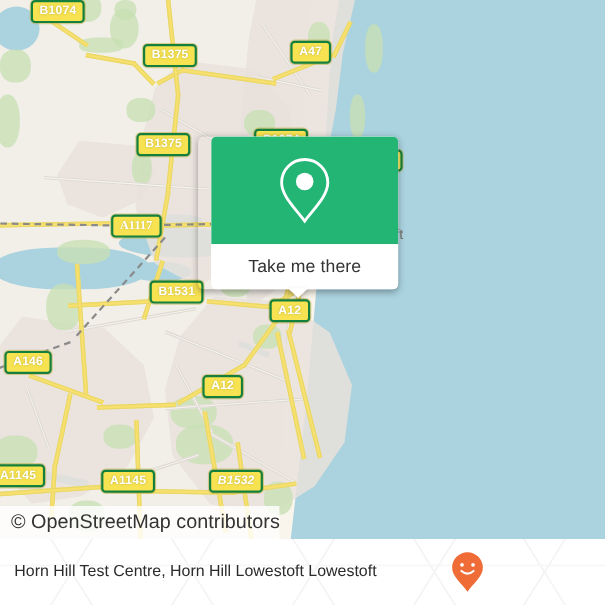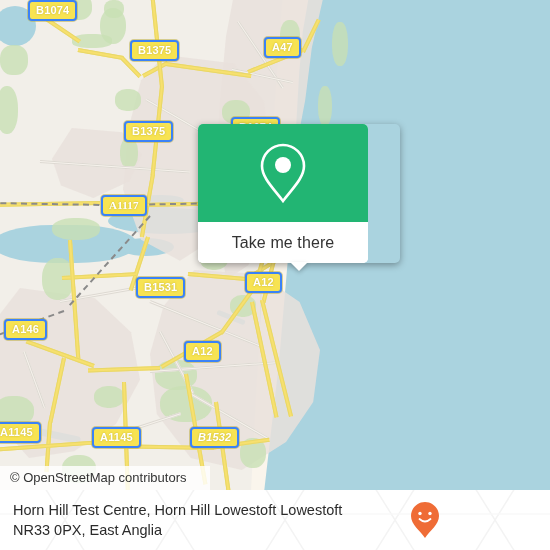--- a/index.html
+++ b/index.html
@@ -60,21 +60,21 @@
     position: absolute;
     height: 0;
     border-top: 2px dashed #8a8a8a;
     transform-origin: 0 50%;
   }
 
   
   .shield {
     position: absolute;
     background: #f7e352;
-    border: 2px solid #3b82f6;
+    border: 2px solid #15803d;
     border-radius: 4px;
     color: #ffffff;
     font-size: 11px;
     font-weight: bold;
     line-height: 14px;
     padding: 1px 6px 2px 6px;
     text-shadow: 0 0 2px rgba(120,110,30,.45);
     white-space: nowrap;
     box-shadow: 0 0 0 1px rgba(190,175,70,.55);
     letter-spacing: .2px;
@@ -82,26 +82,27 @@
   .placelabel {
     position: absolute;
     color: #77706a;
     font-size: 13px;
     white-space: nowrap;
   }
 
   
   #popup {
     position: absolute;
-    left: 198px; top: 124px;
-    width: 202px; height: 139px;
+    left: 180px; top: 124px;
+    width: 181px; height: 139px;
     border-radius: 5px;
     box-shadow: 0 2px 7px rgba(0,0,0,.35);
     overflow: visible;
     z-index: 30;
+    padding-left: 12px;
   }
   #popup-body {
     width: 170px; height: 139px;
     border-radius: 5px;
     overflow: hidden;
     background: #ffffff;
     display: flex;
     flex-direction: column;
   }
   #popup-green {
@@ -132,22 +133,22 @@
     border-right: 9px solid transparent;
     border-top: 9px solid #ffffff;
     filter: drop-shadow(0 2px 2px rgba(0,0,0,.22));
   }
 
   
   #attrib {
     position: absolute;
     left: 0; bottom: 0;
     background: rgba(255,255,255,.82);
-    padding: 4px 23px 5px 10px;
-    font-size: 13px;
+    padding: 4px 0 5px 10px;
+    font-size: 18px;
     color: #333333;
     z-index: 25;
     white-space: nowrap;
     text-align: center;
   }
 
   
   #footer {
     position: absolute;
     left: 0; top: 490px;
@@ -316,21 +317,21 @@
     <div class="rail" style="left:64px;top:310px;width:80px;transform:rotate(160deg);"></div>
 
     <div class="placelabel" style="left:352px;top:205px;">oft</div>
 
     <div class="shield" style="left:28px;top:0px;">B1074</div>
     <div class="shield" style="left:130px;top:40px;">B1375</div>
     <div class="shield" style="left:264px;top:37px;">A47</div>
     <div class="shield" style="left:124px;top:121px;">B1375</div>
     <div class="shield" style="left:231px;top:117px;">B1074</div>
     <div class="shield" style="left:101px;top:195px;font-family:Liberation Serif, serif;">A1117</div>
-    <div class="shield" style="left:136px;top:277px;">B1531</div>
+    <div class="shield" style="left:136px;top:255px;">B1531</div>
     <div class="shield" style="left:245px;top:272px;">A12</div>
     <div class="shield" style="left:4px;top:319px;">A146</div>
     <div class="shield" style="left:184px;top:341px;">A12</div>
     <div class="shield" style="left:-8px;top:422px;">A1145</div>
     <div class="shield" style="left:92px;top:427px;">A1145</div>
     <div class="shield" style="left:190px;top:427px;font-style:italic;">B1532</div>
 
     <div class="shield" style="left:352px;top:136px;width:14px;height:20px;padding:0;overflow:hidden;"></div>
 
     <div id="popup">
@@ -363,21 +364,20 @@
         <path d="M370 -10 L420 70"></path>
           <path d="M420 -10 L370 70"></path>
         <path d="M470 -10 L520 70"></path>
           <path d="M520 -10 L470 70"></path>
         <path d="M0 24 L550 24" stroke="#f0f0f0"></path>
       </g>
     </svg>
 
     <div id="footer-text">
       <div>Horn Hill Test Centre, Horn Hill Lowestoft Lowestoft</div>
-      <div>NR33 0PX, East Anglia</div>
     </div>
 
     <div id="footer-logo">
       <svg width="30" height="38" viewBox="0 0 30 38" aria-hidden="true">
         <path d="M15 1 C7.3 1 1 7.3 1 15 C1 23.5 10 29.5 15 37 C20 29.5 29 23.5 29 15 C29 7.3 22.7 1 15 1 Z" fill="#ef6c36"></path>
         <circle cx="10" cy="12.5" r="1.7" fill="#ffffff"></circle>
         <circle cx="20" cy="12.5" r="1.7" fill="#ffffff"></circle>
         <path d="M9.5 18 Q15 23 20.5 18" stroke="#ffffff" stroke-width="1.8" fill="none" stroke-linecap="round"></path>
       </svg>
     </div>

